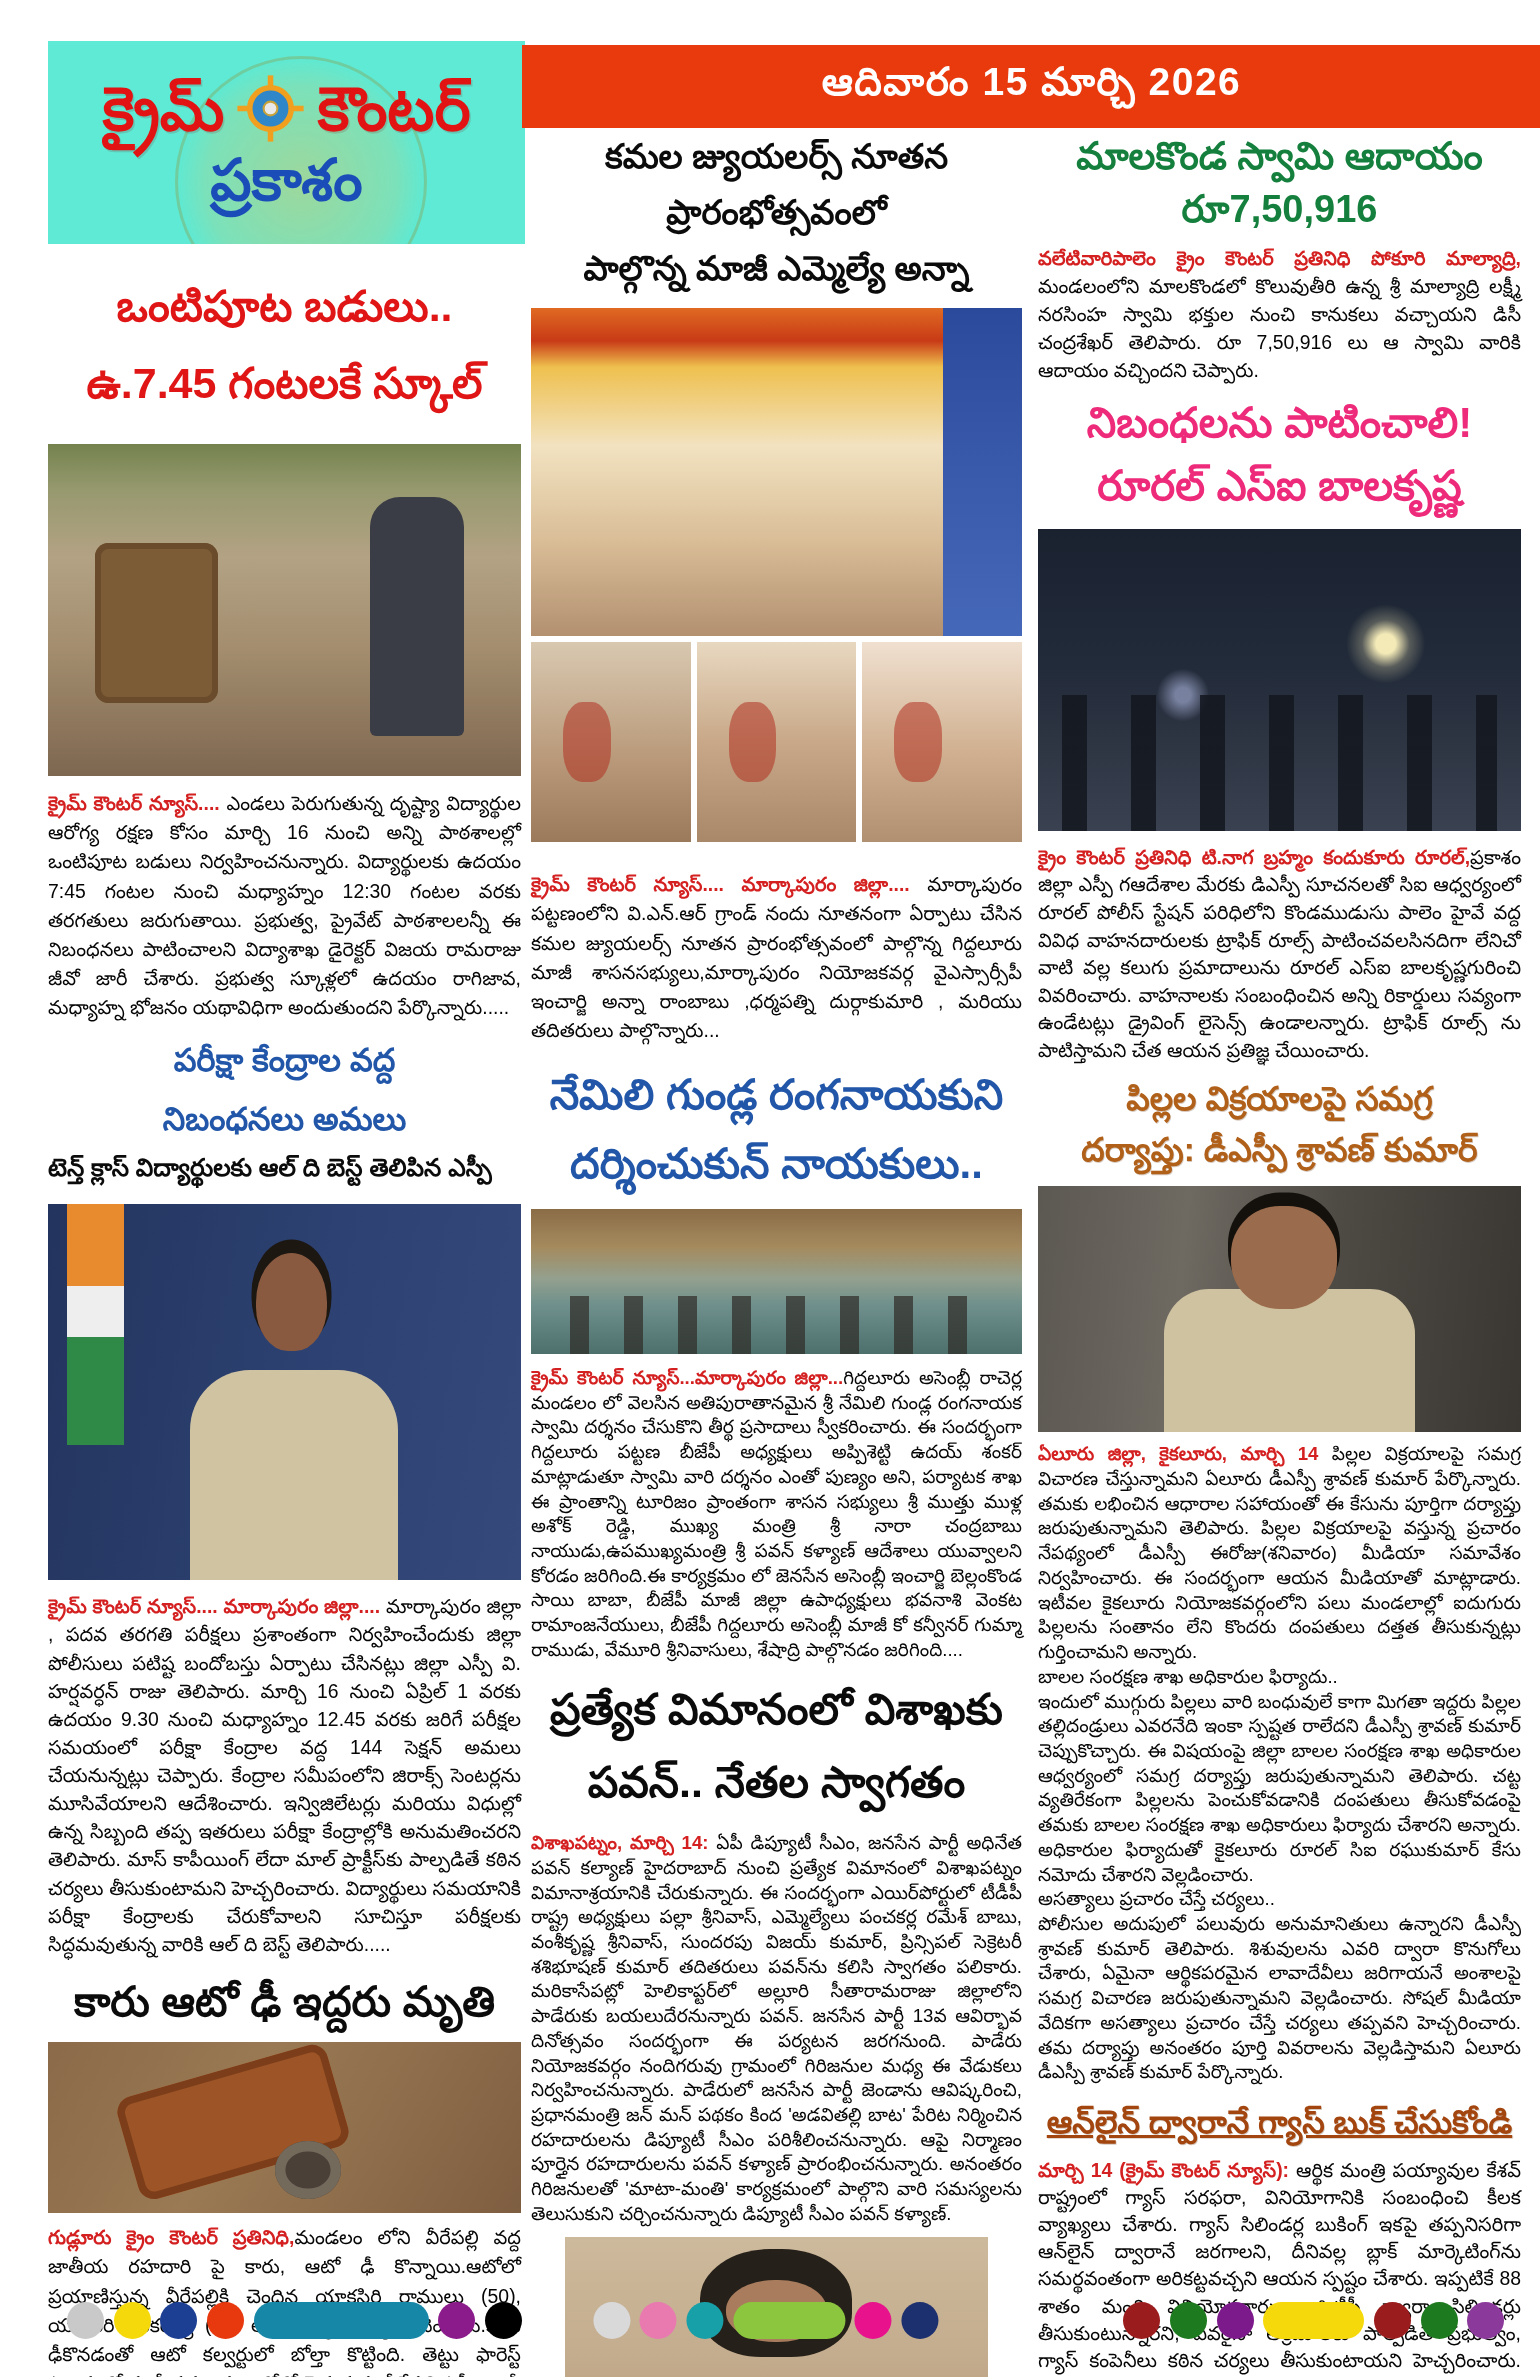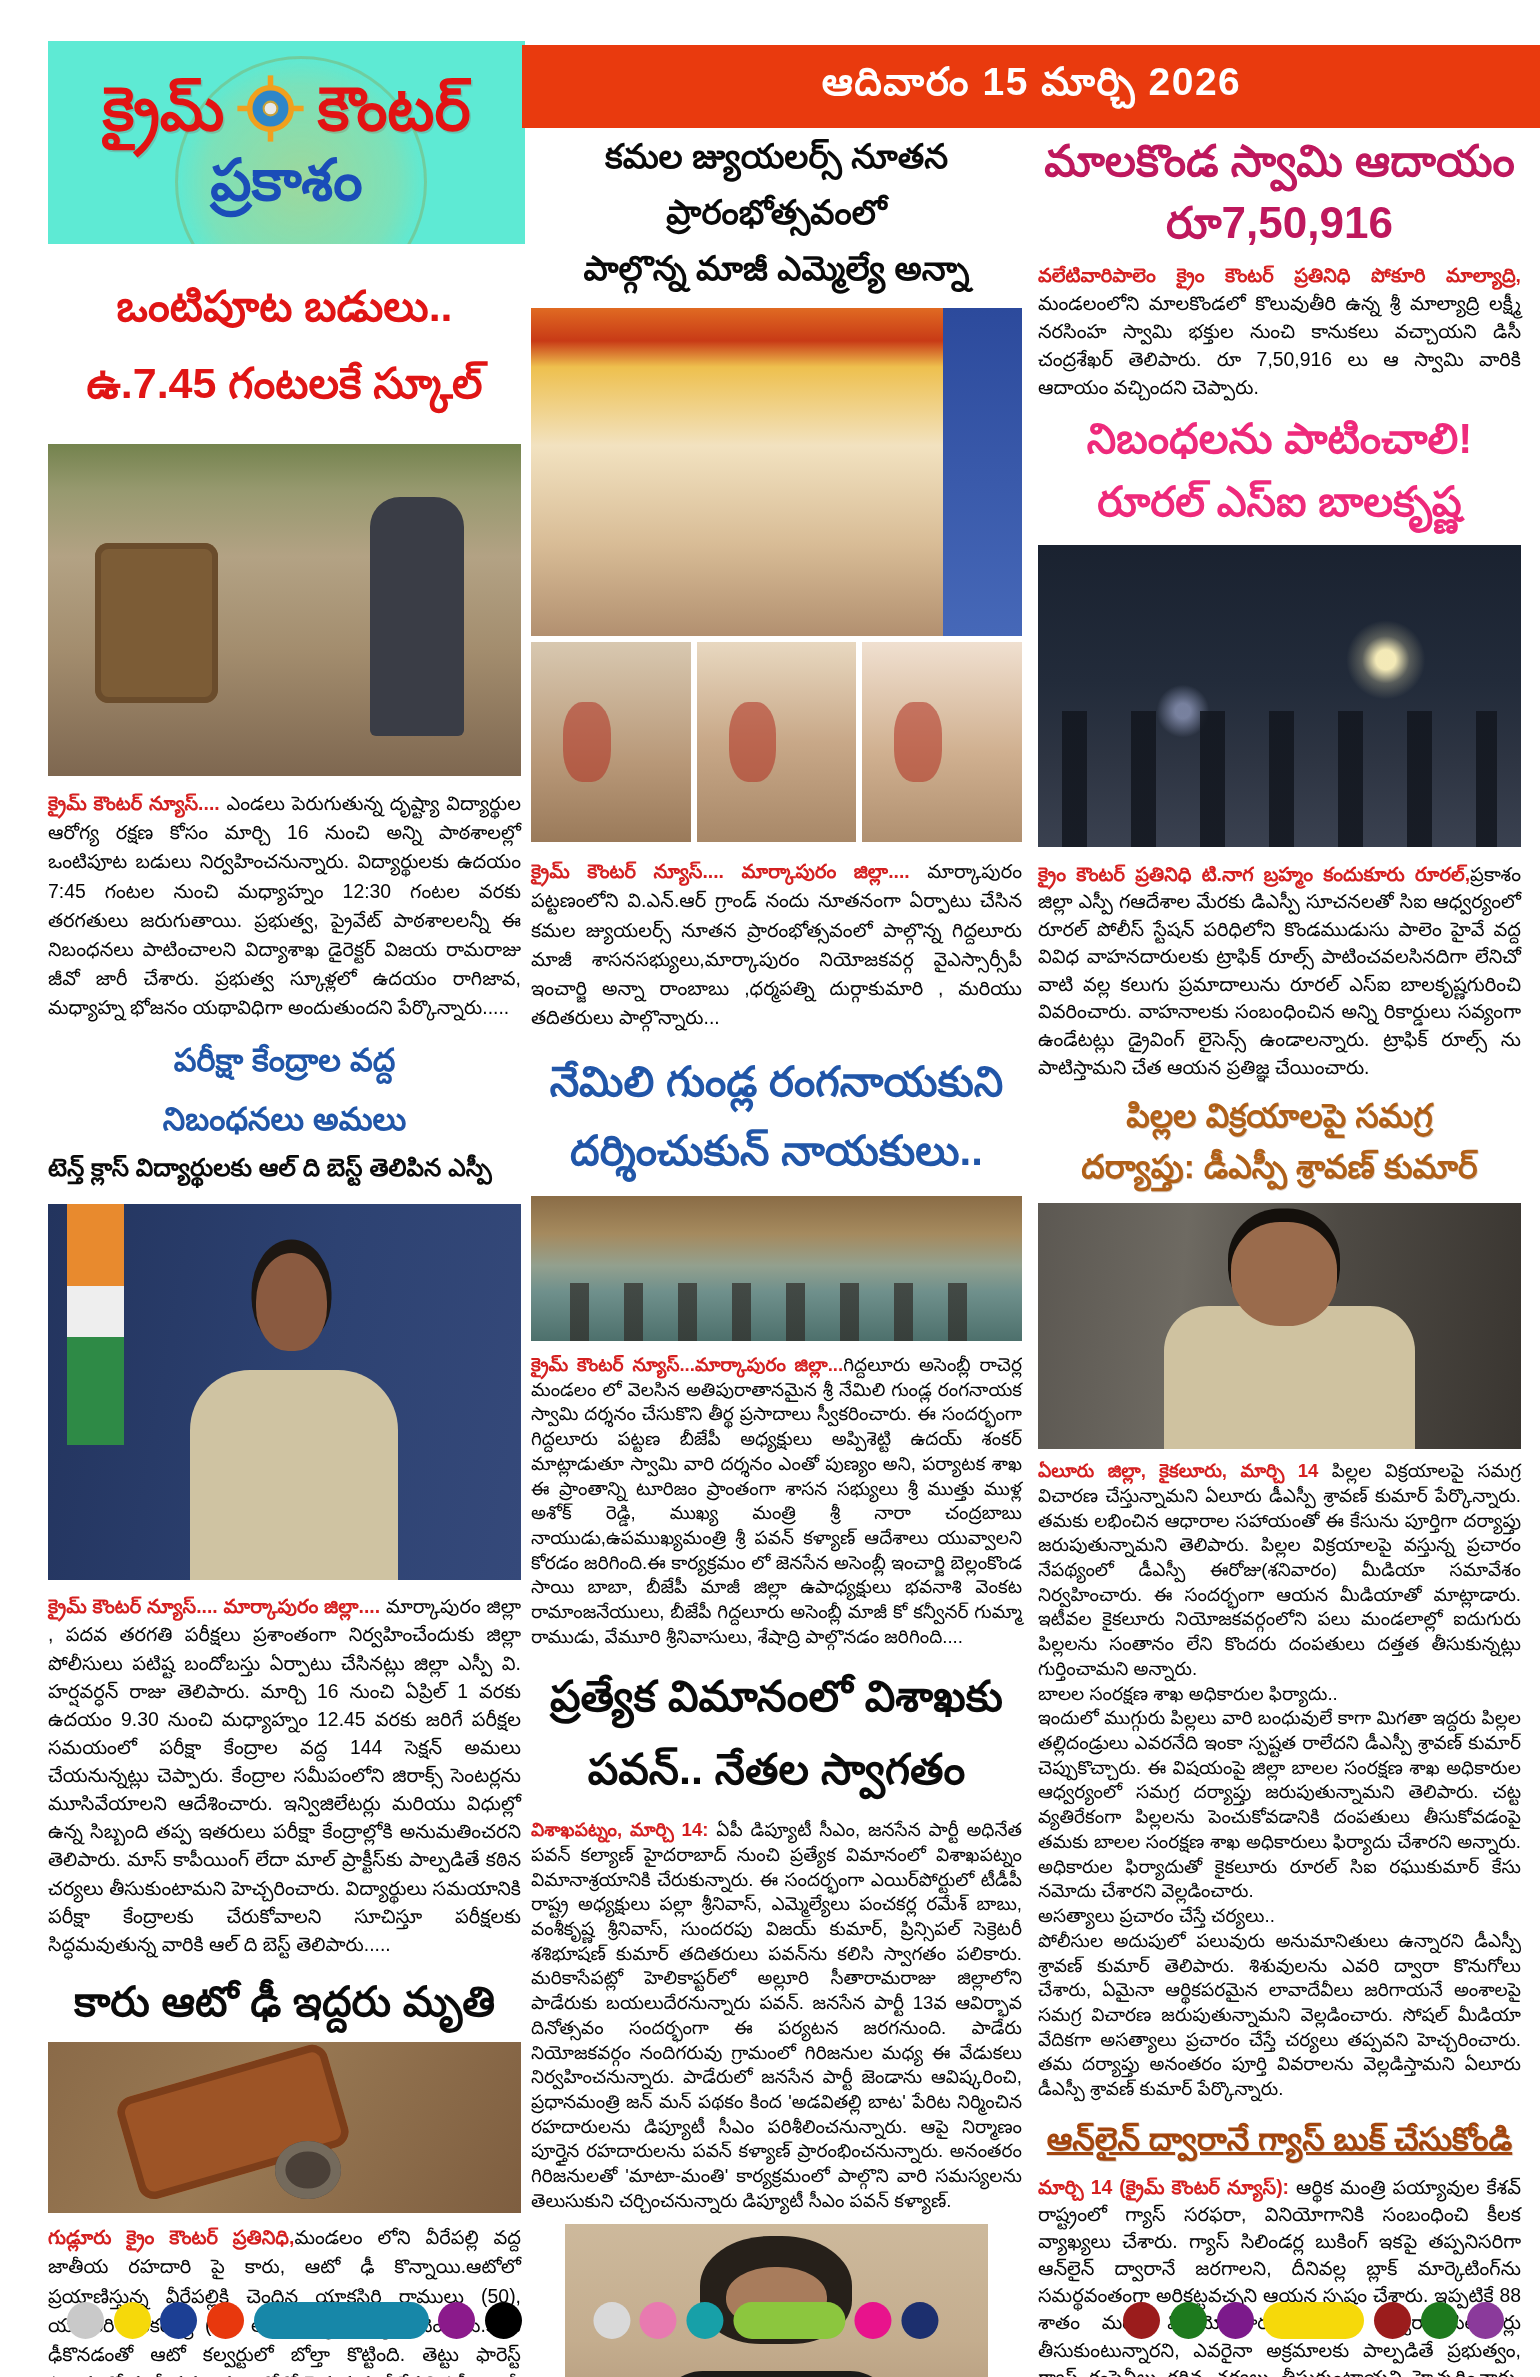--- a/index.html
+++ b/index.html
@@ -24,21 +24,21 @@
   #col-right{left:1038px;width:483px;}
   .c{text-align:center;}
   .hl{font-weight:700;margin:0;}
   .hl .line{display:block;}
   .hl-red{color:#e01515;font-size:43px;line-height:1.8;}
   .hl-blue-l{color:#2156a8;font-size:32px;line-height:1.85;}
   .hl-black{color:#0b0b0b;font-size:42px;line-height:1.5;}
   .hl-black-m{color:#0b0b0b;font-size:34px;line-height:1.65;}
   .hl-blue-m{color:#2156a8;font-size:42px;line-height:1.65;}
   .hl-black-l{color:#0b0b0b;font-size:43px;line-height:1.7;}
-  .hl-blue-s{color:#be185d;font-size:44px;line-height:1.4;}
+  .hl-blue-s{color:#15803d;font-size:38px;line-height:1.4;}
   .hl-pink{color:#ee2a7b;font-size:42px;line-height:1.5;}
   .hl-brown{color:#b06019;font-size:33px;line-height:1.55;text-shadow:0.7px 0.7px 0 rgba(90,40,0,.25);}
   .hl-brown-s{color:#a3450e;font-size:32px;line-height:1.4;text-shadow:0.7px 0.7px 0 rgba(90,40,0,.25);}
   .sub{font-weight:700;font-size:24.6px;color:#0b0b0b;}
   .body{margin:0;font-size:19.4px;line-height:1.5;text-align:justify;color:#050505;}
   .body.tight{font-size:18.6px;line-height:1.33;}
   .lead{color:#d42020;font-weight:700;}
   
   .ph{position:relative;overflow:hidden;width:100%;}
   .ph i{position:absolute;display:block;}
@@ -156,21 +156,21 @@
       <span class="line">పాల్గొన్న మాజీ ఎమ్మెల్యే అన్నా</span>
     </h2>
 
     <div class="ph ph-jw-top" style="margin-top:12px;height:328px;"></div>
     <div class="jw-row">
       <div class="ph ph-jw-a"></div>
       <div class="ph ph-jw-b"></div>
       <div class="ph ph-jw-c"></div>
     </div>
 
-    <p class="body" style="margin-top:15px;">
+    <p class="body" style="margin-top:28px;">
       <span class="lead">క్రైమ్ కౌంటర్ న్యూస్.... మార్కాపురం జిల్లా....</span><span> మార్కాపురం పట్టణంలోని వి.ఎన్.ఆర్ గ్రాండ్ నందు నూతనంగా ఏర్పాటు చేసిన కమల జ్యుయలర్స్ నూతన ప్రారంభోత్సవంలో పాల్గొన్న గిద్దలూరు మాజీ శాసనసభ్యులు,మార్కాపురం నియోజకవర్గ వైఎస్సార్సీపీ ఇంచార్జి అన్నా రాంబాబు ,ధర్మపత్ని దుర్గాకుమారి , మరియు తదితరులు పాల్గొన్నారు...</span>
     </p>
 
     <h2 class="hl hl-blue-m c" style="margin-top:15px;">
       <span class="line">నేమిలి గుండ్ల రంగనాయకుని</span>
       <span class="line">దర్శించుకున్ నాయకులు..</span>
     </h2>
 
     <div class="ph ph-lake" style="margin-top:10.4px;height:145px;"></div>
 

